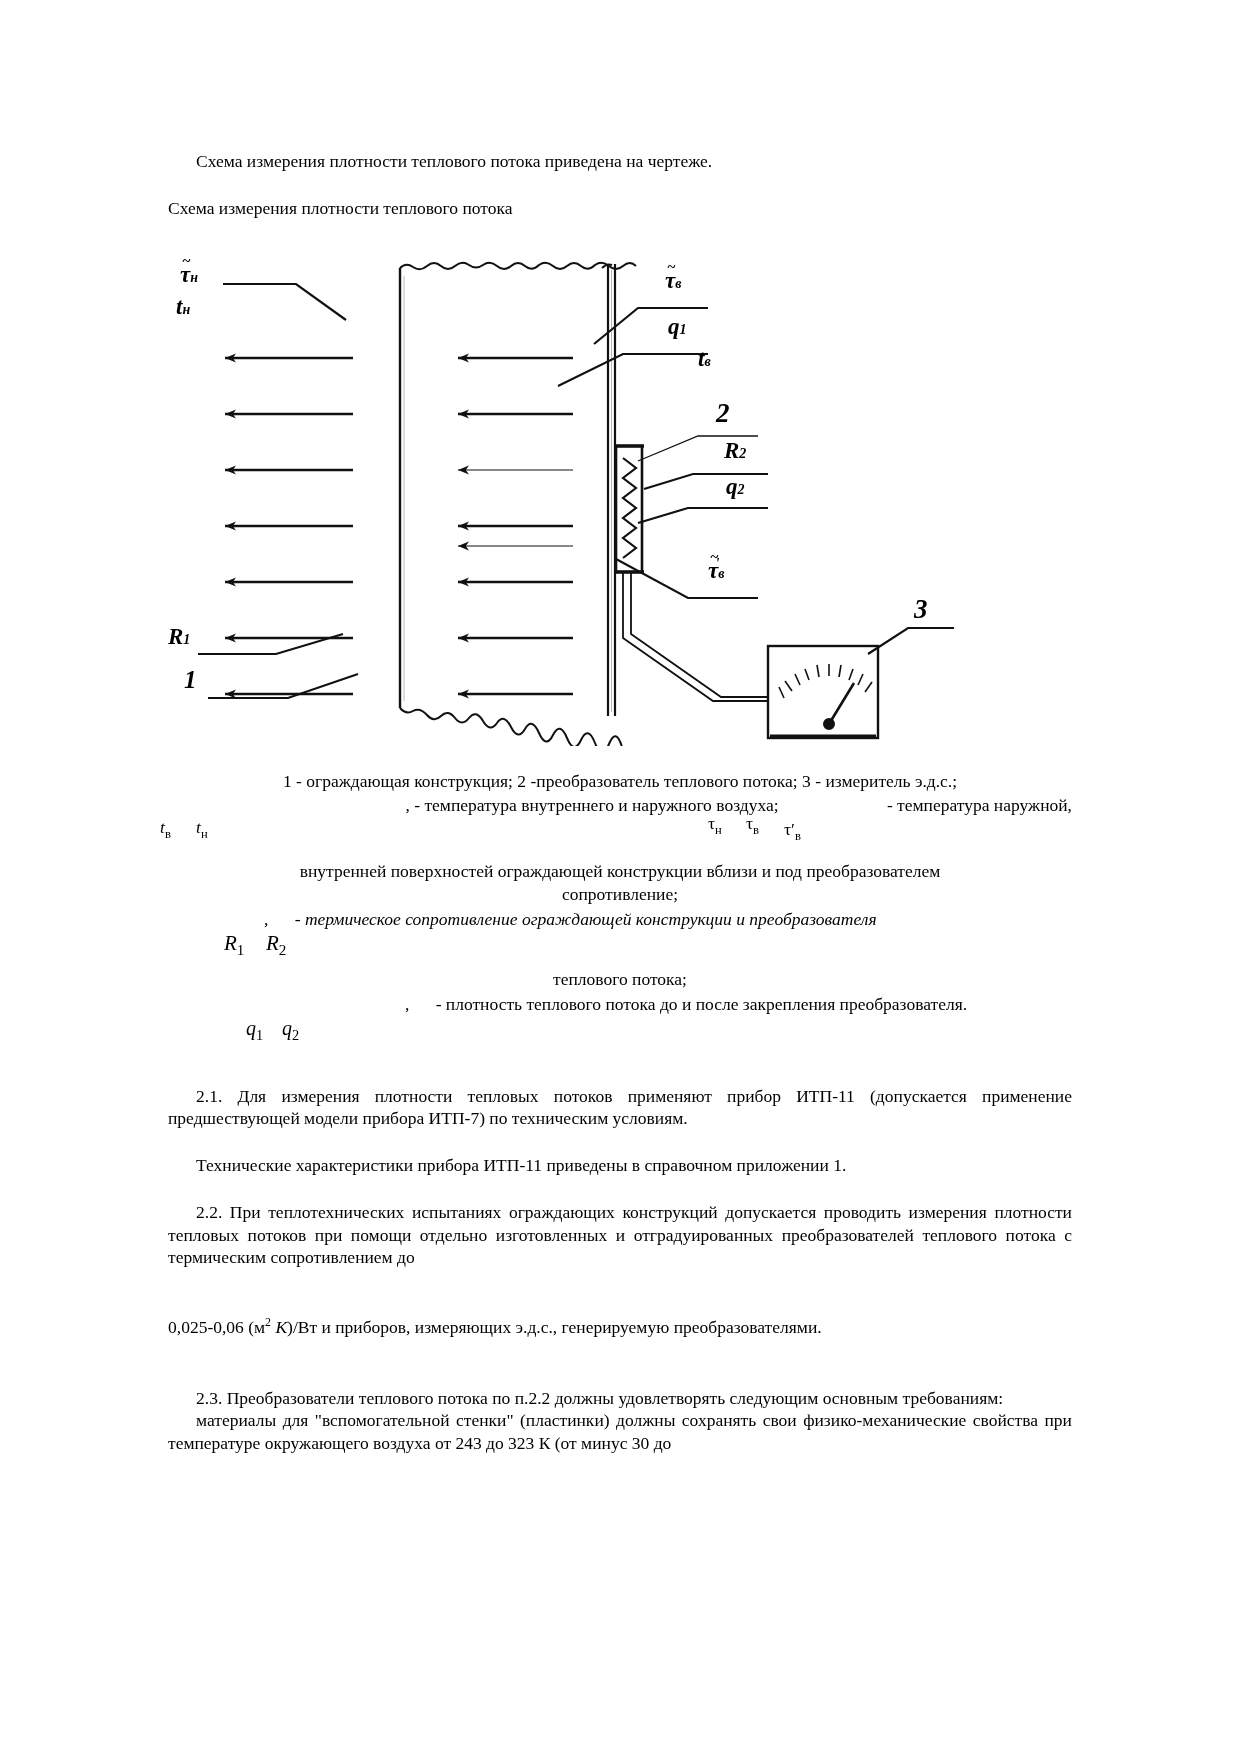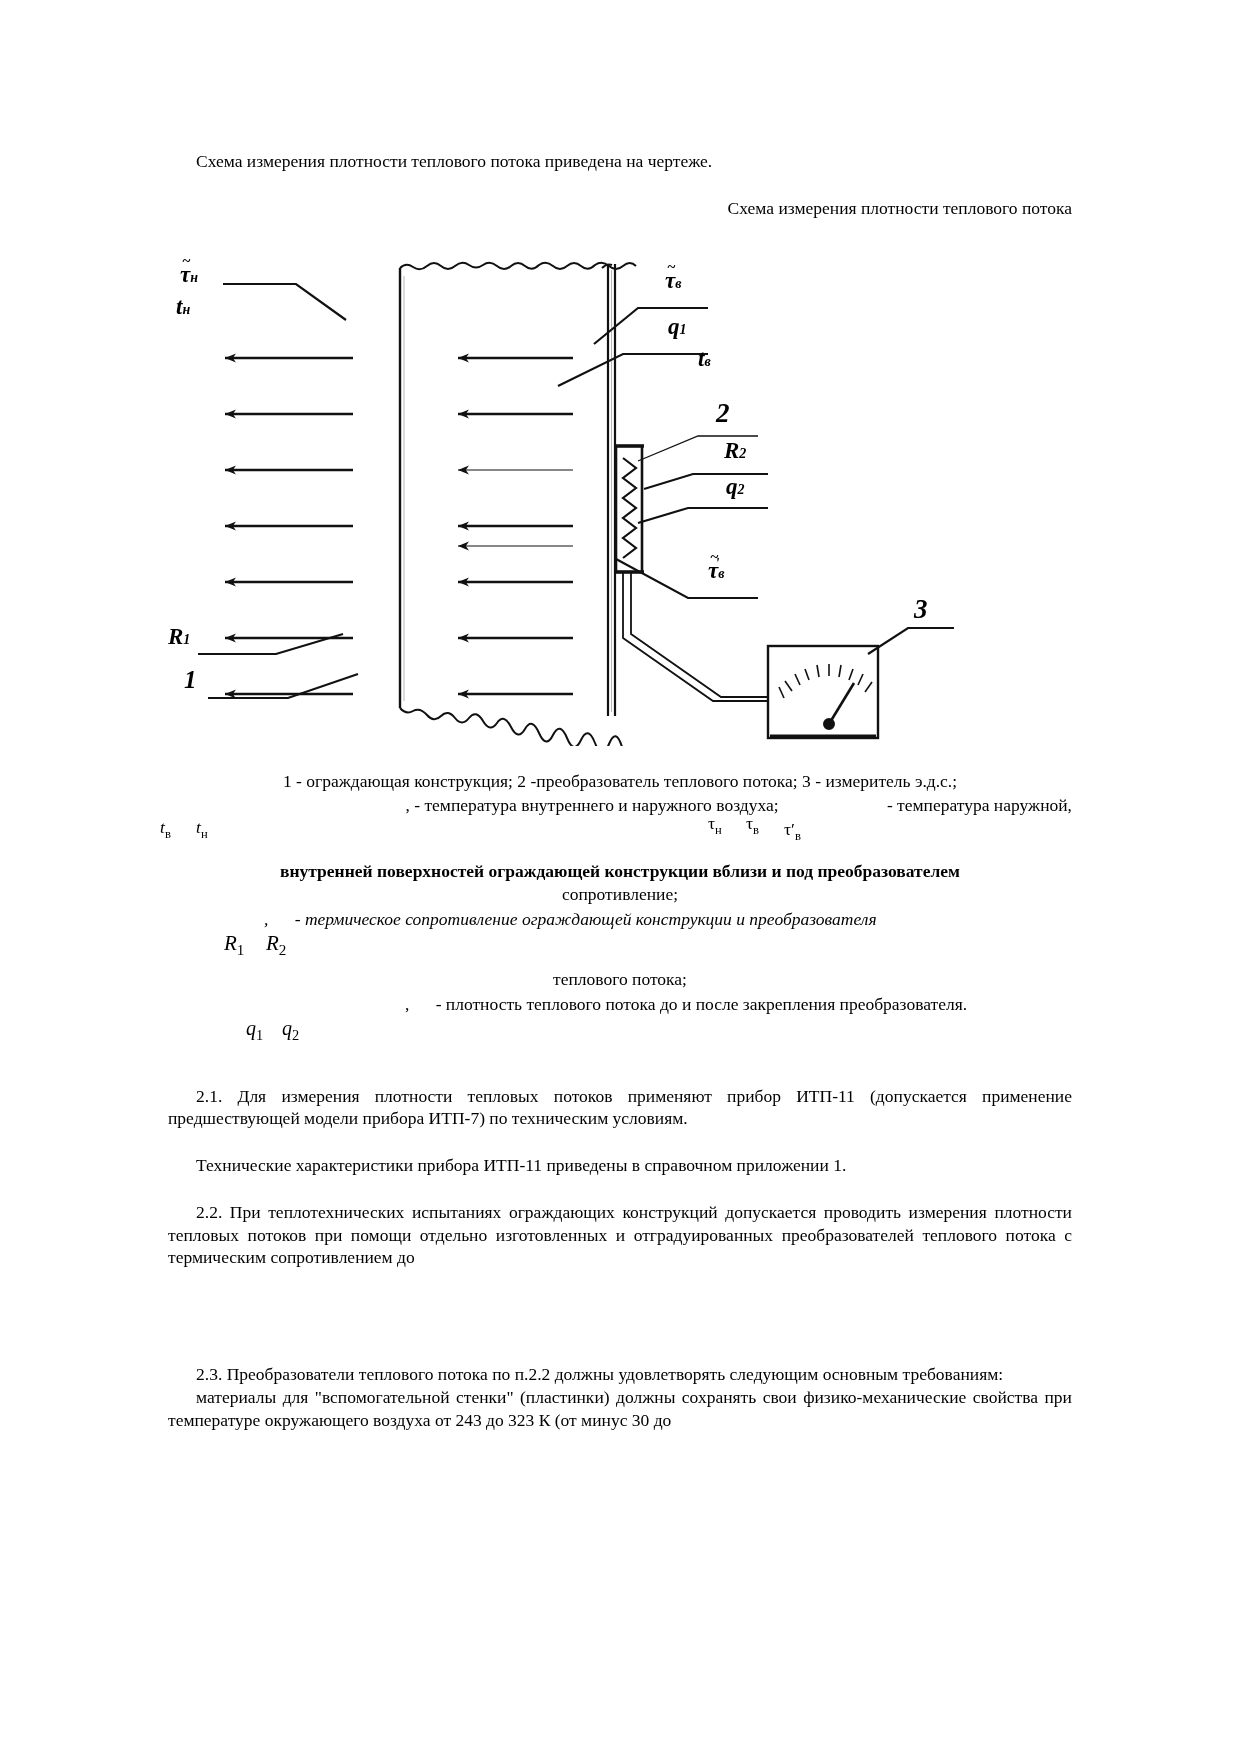--- a/index.html
+++ b/index.html
@@ -30,21 +30,21 @@
   }
 
   p.body {
     margin: 0 0 0 0;
     font-size: 17.5px;
     line-height: 1.30;
     text-align: justify;
     text-indent: 28px;
   }
   p.noindent { text-indent: 0; }
-  p.center { text-align: right; text-indent: 0; }
+  p.center { text-align: left; text-indent: 0; }
   .gap-s { height: 14px; }
   .gap-m { height: 24px; }
   .gap-xl { height: 46px; }
 
   
   .figure {
     position: relative;
     width: 904px;
     height: 500px;
     margin-top: 26px;
@@ -280,21 +280,21 @@
           <span>τ</span><sub>н</sub>
         </div>
         <div class="sym" style="position:absolute;left:578px;top:18px;font-size:17.5px;font-style:normal;">
           <span>τ</span><sub>в</sub>
         </div>
         <div class="sym" style="position:absolute;left:616px;top:24px;font-size:17.5px;font-style:normal;">
           <span>τ′</span><sub>в</sub>
         </div>
       </div>
 
-      <div style="margin-top:8px;font-weight:bold;">внутренней поверхностей ограждающей конструкции вблизи и под преобразователем</div>
+      <div style="margin-top:8px;">внутренней поверхностей ограждающей конструкции вблизи и под преобразователем</div>
       <div>сопротивление;</div>
 
       <div style="position:relative;height:56px;margin-top:2px;">
         <div style="position:absolute;left:0;top:0;width:100%;text-align:left;padding-left:96px;box-sizing:border-box;font-style:italic;">
           <span>,</span>
           <span style="display:inline-block;width:22px;"></span><span>- термическое сопротивление ограждающей конструкции и преобразователя</span>
         </div>
         <div class="sym" style="position:absolute;left:56px;top:22px;font-size:21px;">
           <span>R</span><sub>1</sub>
         </div>
@@ -329,20 +329,21 @@
     <div class="gap-m"></div>
 
     <p class="body" style="text-align:left;">Технические характеристики прибора ИТП-11 приведены в справочном приложении 1.</p>
 
     <div class="gap-m"></div>
 
     <p class="body">2.2. При теплотехнических испытаниях ограждающих конструкций допускается проводить измерения плотности тепловых потоков при помощи отдельно изготовленных и отградуированных преобразователей теплового потока с термическим      сопротивлением до</p>
 
     <div class="gap-xl"></div>
 
+    <p class="body noindent" style="text-align:left;"><span>0,025-0,06 (м</span><sup class="u">2</sup>&nbsp;<span class="sym">К</span><span>)/Вт и приборов, измеряющих э.д.с., генерируемую преобразователями.</span></p>
 
     <div class="gap-m"></div>
 
 
     <div class="gap-m"></div>
 
     <p class="body">2.3. Преобразователи теплового потока по п.2.2 должны удовлетворять следующим основным требованиям:</p>
     <p class="body">материалы для "вспомогательной стенки" (пластинки) должны сохранять свои физико-механические свойства при температуре окружающего воздуха от 243 до 323 К (от минус 30 до</p>
 
   </div>

